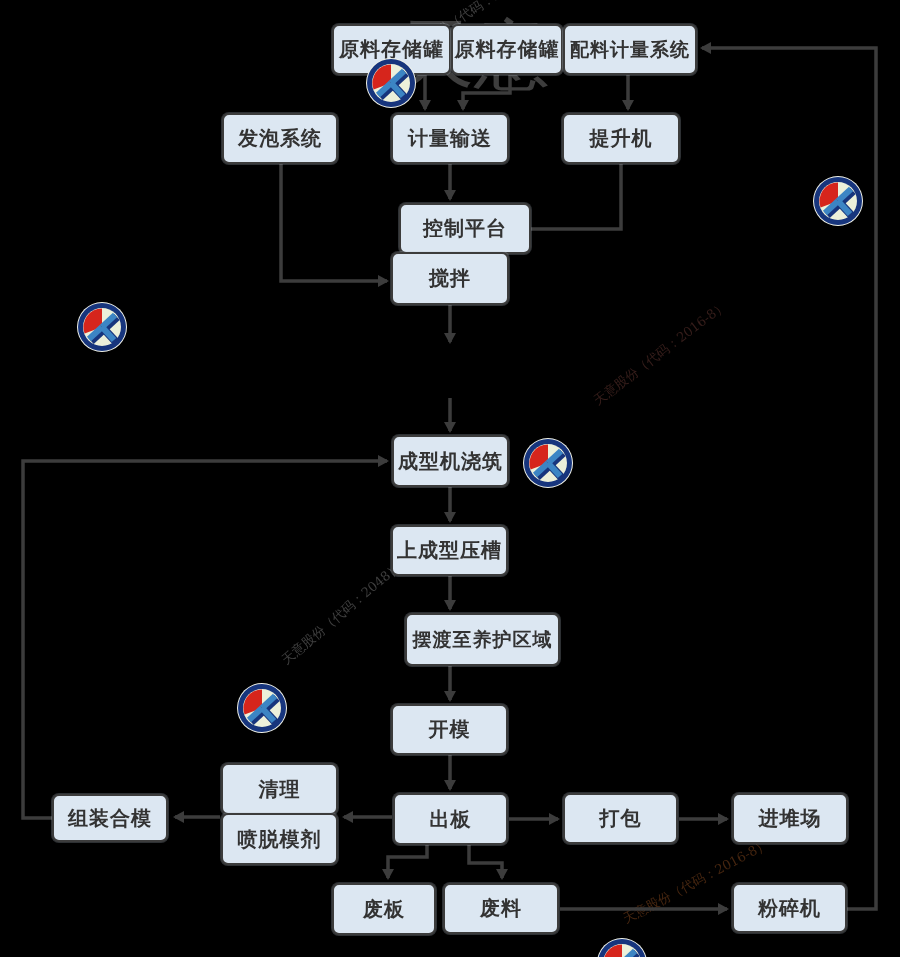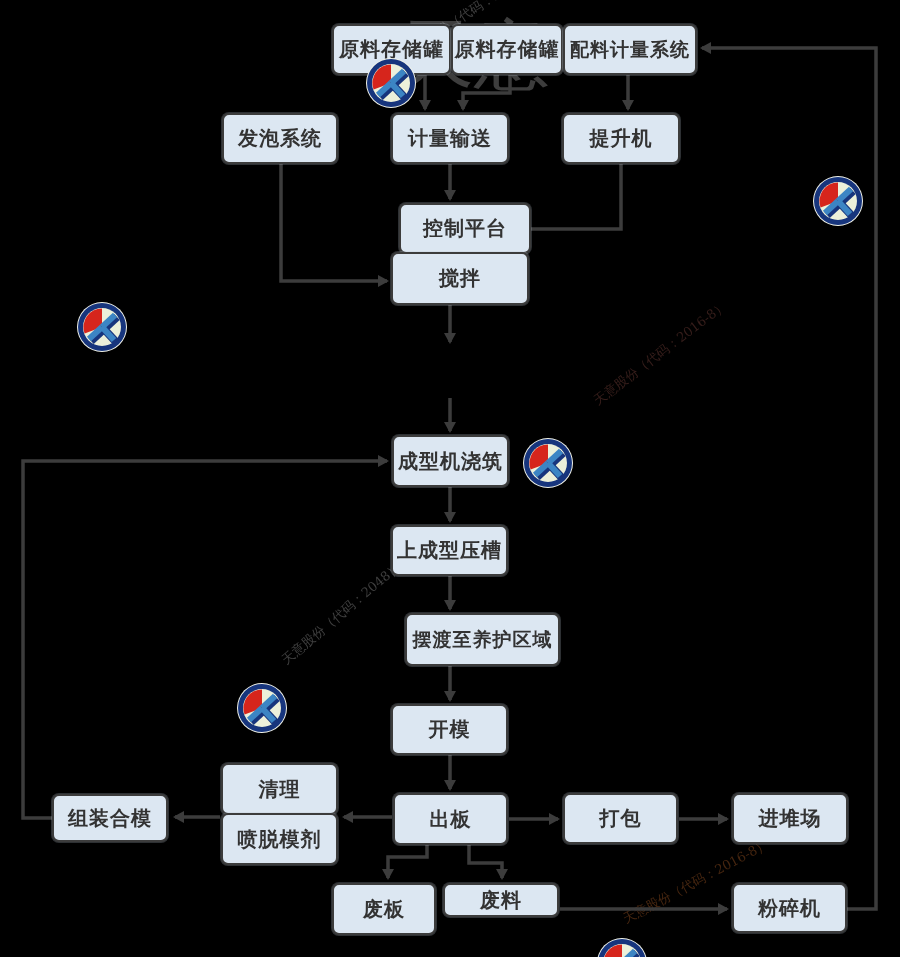--- a/index.html
+++ b/index.html
@@ -101,21 +101,21 @@
     </div>
     <div class="flow-node" style="left: 391px; top: 113px; width: 118px; height: 51px;">
       <span class="node-label" style="font-size: 20px;">计量输送</span>
     </div>
     <div class="flow-node" style="left: 562px; top: 113px; width: 118px; height: 51px;">
       <span class="node-label" style="font-size: 20px;">提升机</span>
     </div>
     <div class="flow-node" style="left: 391px; top: 203px; width: 132px; height: 51px; margin-left: 8px;">
       <span class="node-label" style="font-size: 20px;">控制平台</span>
     </div>
-    <div class="flow-node" style="left: 391px; top: 252px; width: 138px; height: 53px;">
+    <div class="flow-node" style="left: 391px; top: 252px; width: 118px; height: 53px;">
       <span class="node-label" style="font-size: 20px;">搅拌</span>
     </div>
     <div class="flow-node" style="left: 392px; top: 435px; width: 117px; height: 52px;">
       <span class="node-label" style="font-size: 20px;">成型机浇筑</span>
     </div>
     <div class="flow-node" style="left: 391px; top: 525px; width: 117px; height: 51px;">
       <span class="node-label" style="font-size: 20px;">上成型压槽</span>
     </div>
     <div class="flow-node" style="left: 373px; top: 613px; width: 155px; height: 53px; margin-left: 32px;">
       <span class="node-label" style="font-size: 19px;">摆渡至养护区域</span>
@@ -137,21 +137,21 @@
     </div>
     <div class="flow-node" style="left: 563px; top: 793px; width: 115px; height: 51px;">
       <span class="node-label" style="font-size: 20px;">打包</span>
     </div>
     <div class="flow-node" style="left: 732px; top: 793px; width: 116px; height: 51px;">
       <span class="node-label" style="font-size: 20px;">进堆场</span>
     </div>
     <div class="flow-node" style="left: 332px; top: 883px; width: 104px; height: 52px;">
       <span class="node-label" style="font-size: 20px;">废板</span>
     </div>
-    <div class="flow-node" style="left: 443px; top: 883px; width: 116px; height: 34px;">
+    <div class="flow-node" style="left: 443px; top: 883px; width: 116px; height: 51px;">
       <span class="node-label" style="font-size: 20px;">废料</span>
     </div>
     <div class="flow-node" style="left: 732px; top: 883px; width: 115px; height: 50px;">
       <span class="node-label" style="font-size: 20px;">粉碎机</span>
     </div>
     <div class="logo" style="left: 365px; top: 57px;">
       <svg viewBox="0 0 52 52" xmlns="http://www.w3.org/2000/svg">
         <circle cx="26" cy="26" r="25" fill="#f2f4ea"></circle>
         <circle cx="26" cy="26" r="24" fill="#17357d"></circle>
         <circle cx="26" cy="26" r="19" fill="#ecf0da"></circle>

